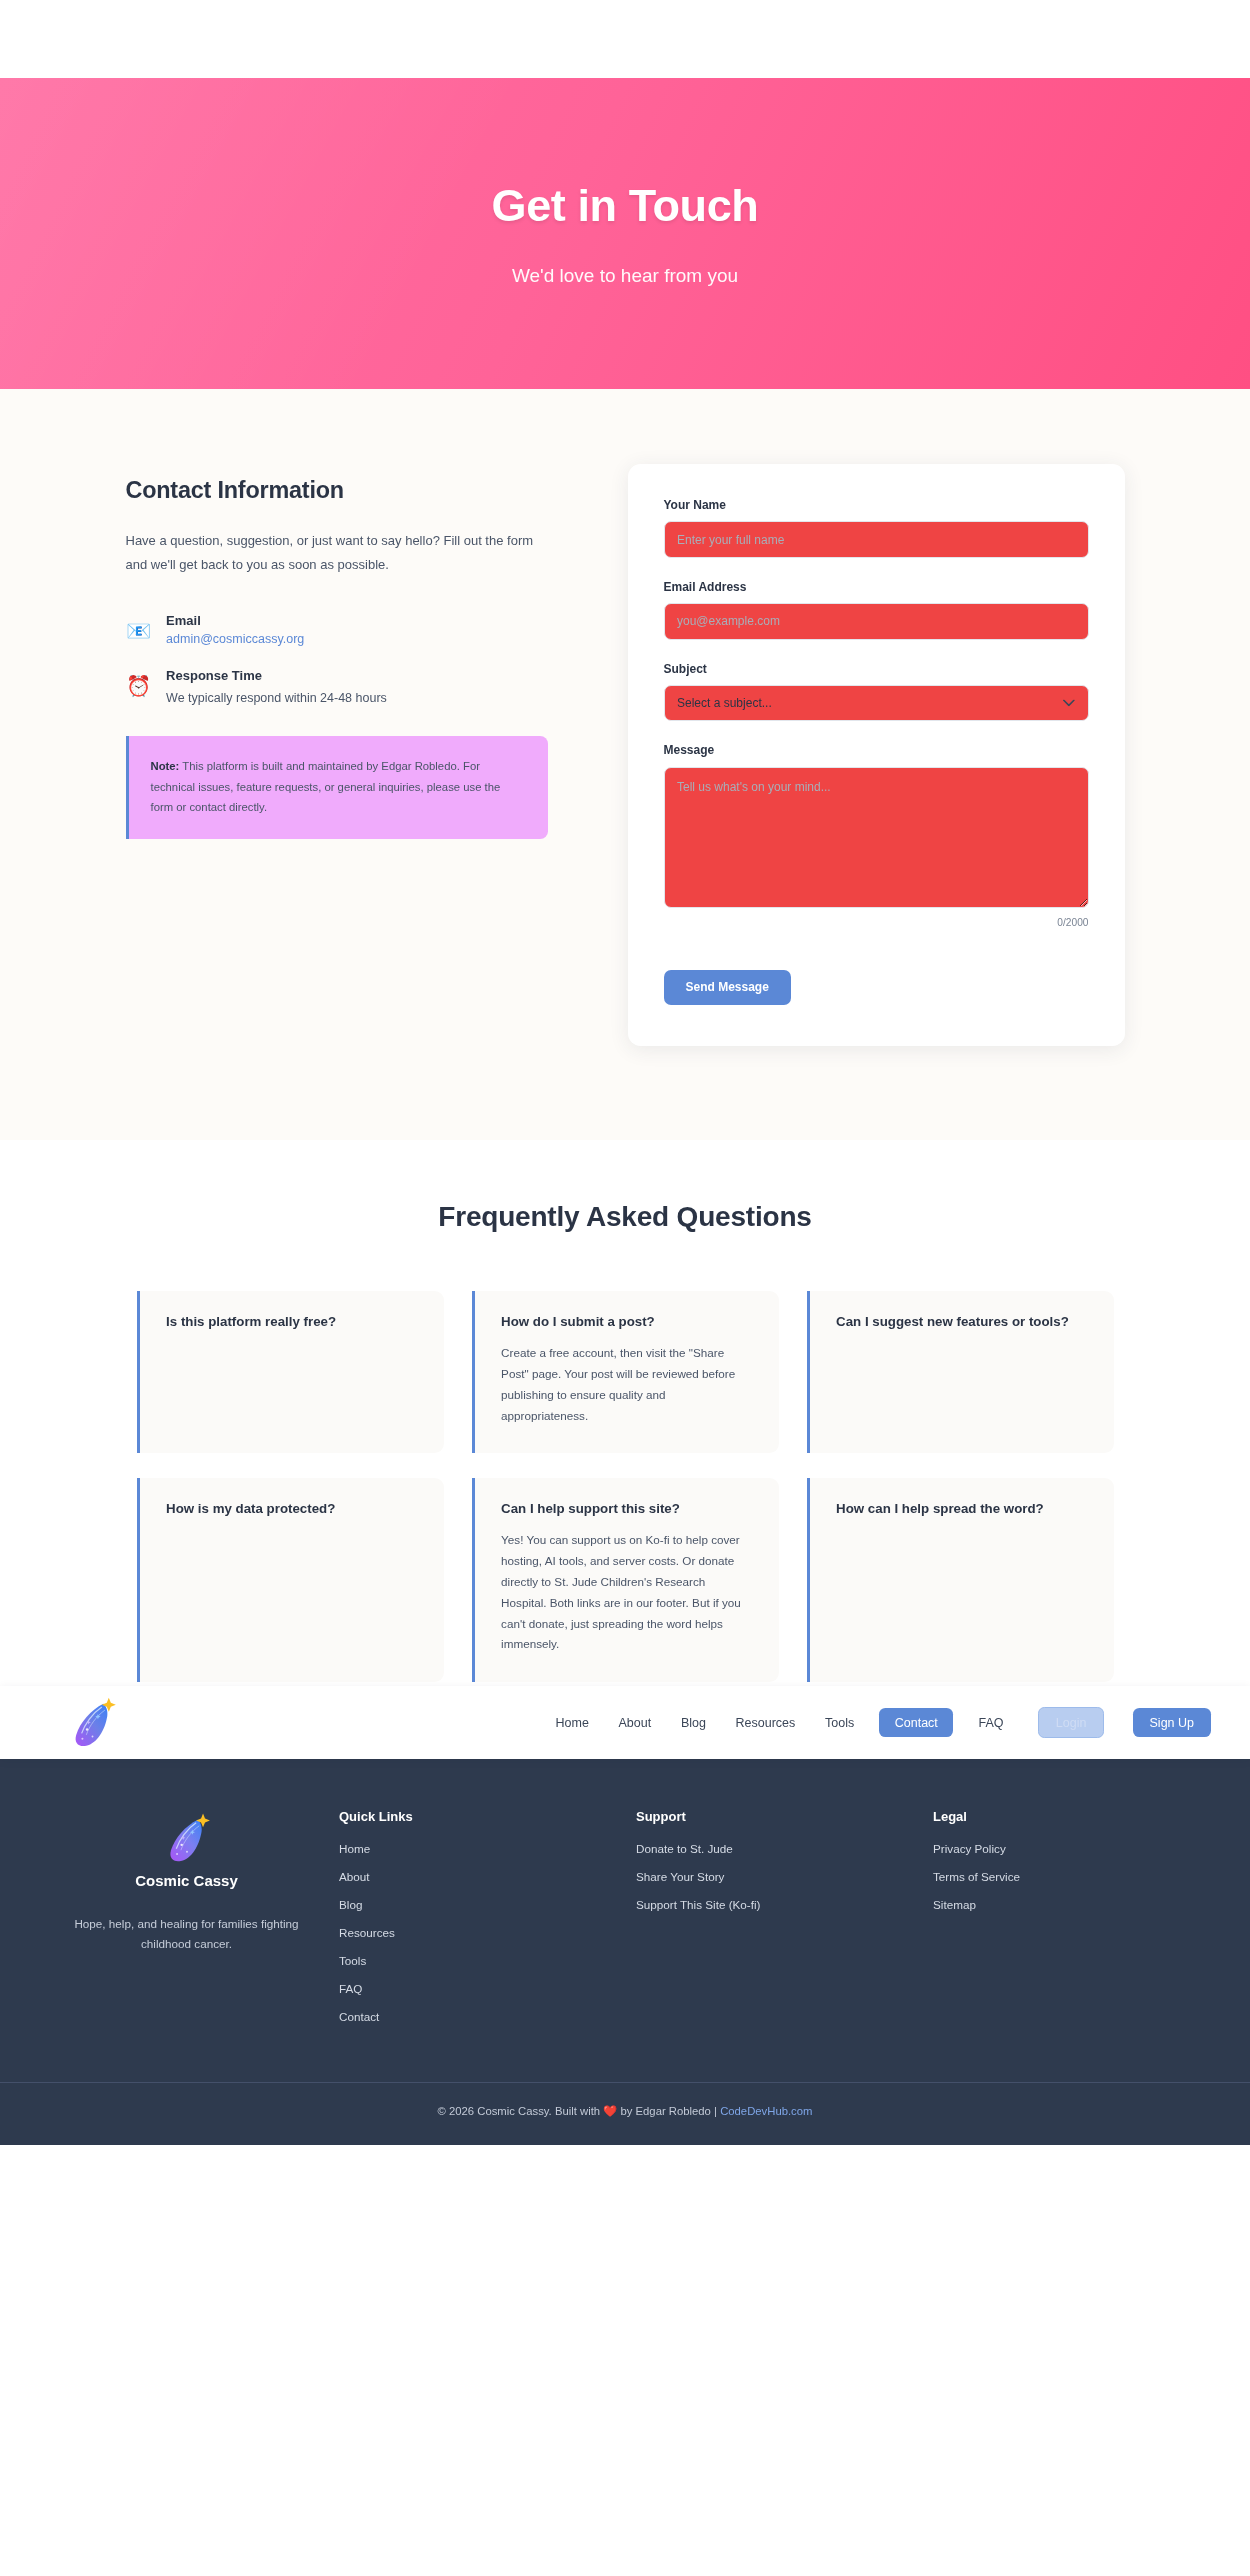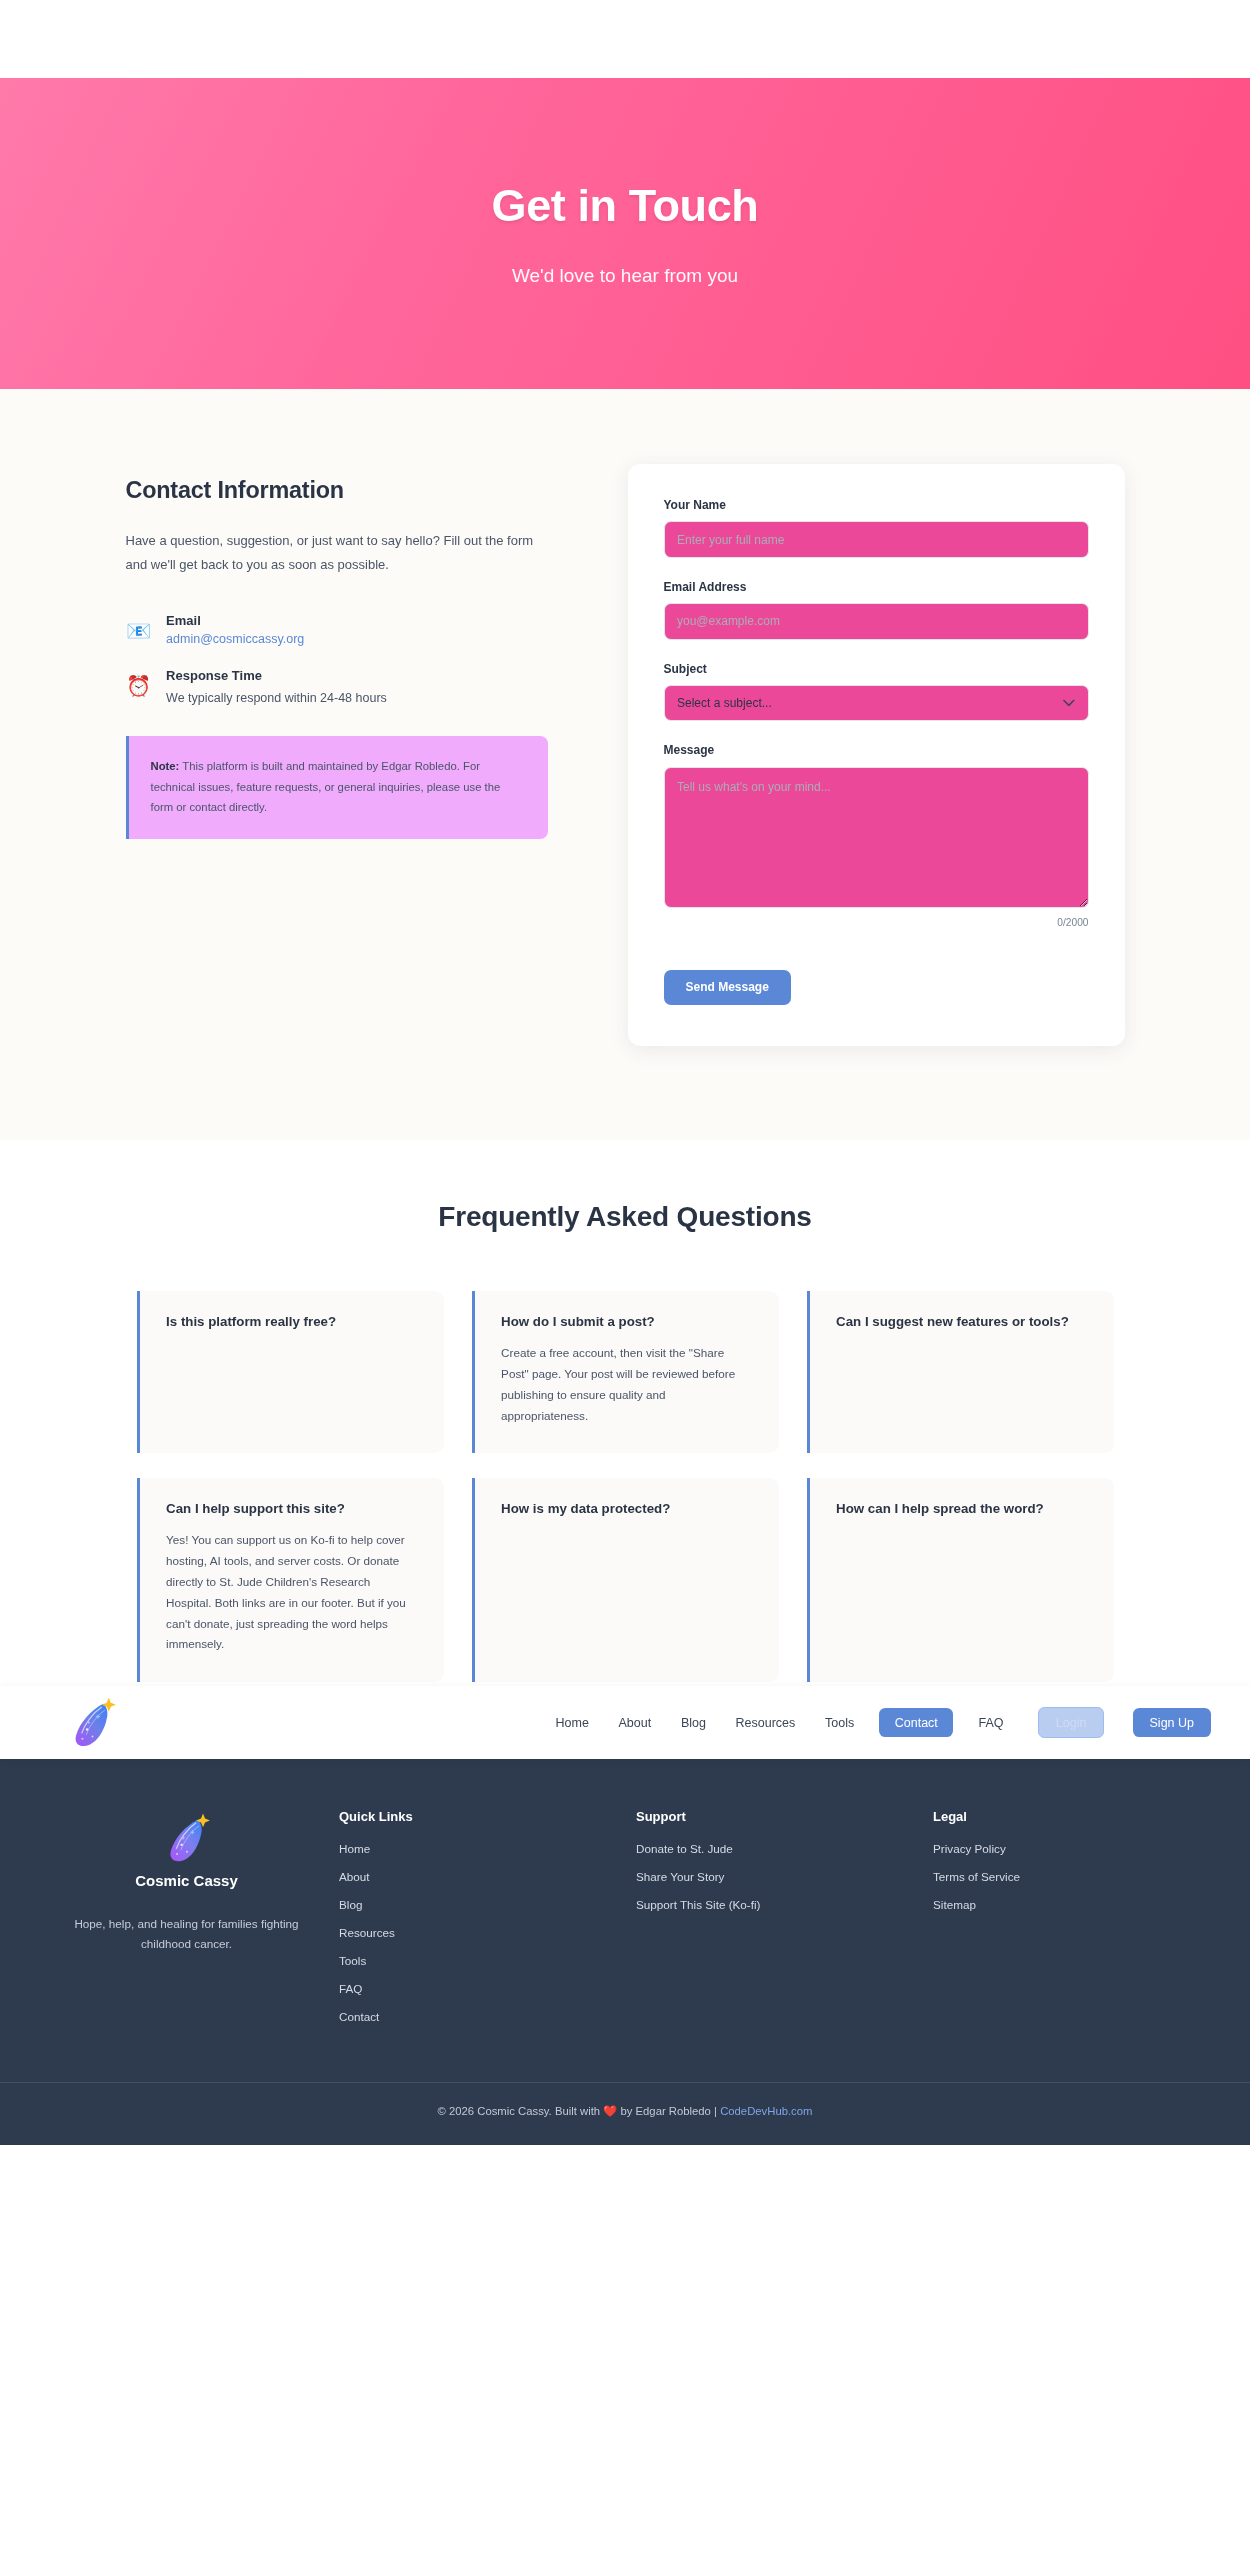--- a/index.html
+++ b/index.html
@@ -111,21 +111,21 @@
   .field-input,
   .field-select,
   .field-textarea {
     width: 100%;
     border: 0.8px solid #e2e6ec;
     border-radius: 7px;
     padding: 10.2px 12.5px;
     font-size: 12px;
     font-family: "Liberation Sans", sans-serif;
     color: #2b3445;
-    background: #ec4899;
+    background: #ef4444;
     outline: none;
   }
   .field-input::placeholder,
   .field-textarea::placeholder { color: #a8aeb8; }
   .select-wrap { position: relative; }
   .field-select {
     appearance: none;
     -webkit-appearance: none;
     padding-right: 31px;
     cursor: pointer;
@@ -397,27 +397,27 @@
         <div class="faq-q">Is this platform really free?</div>
       </div>
       <div class="faq-card">
         <div class="faq-q">How do I submit a post?</div>
         <div class="faq-a">Create a free account, then visit the "Share Post" page. Your post will be reviewed before publishing to ensure quality and appropriateness.</div>
       </div>
       <div class="faq-card" style="min-height:117px">
         <div class="faq-q">Can I suggest new features or tools?</div>
         <div class="faq-a"></div>
       </div>
+      <div class="faq-card" style="min-height:117px">
+        <div class="faq-q">How is my data protected?</div>
+        <div class="faq-a"></div>
+      </div>
       <div class="faq-card">
         <div class="faq-q">Can I help support this site?</div>
         <div class="faq-a">Yes! You can support us on Ko-fi to help cover hosting, AI tools, and server costs. Or donate directly to St. Jude Children's Research Hospital. Both links are in our footer. But if you can't donate, just spreading the word helps immensely.</div>
-      </div>
-      <div class="faq-card" style="min-height:117px">
-        <div class="faq-q">How is my data protected?</div>
-        <div class="faq-a"></div>
       </div>
       <div class="faq-card">
         <div class="faq-q">How can I help spread the word?</div>
       </div>
     </div>
   </section>
 
   <nav class="navbar">
     <span class="nav-logo">
       <svg viewBox="0 0 76 76" width="59" height="59" xmlns="http://www.w3.org/2000/svg">

